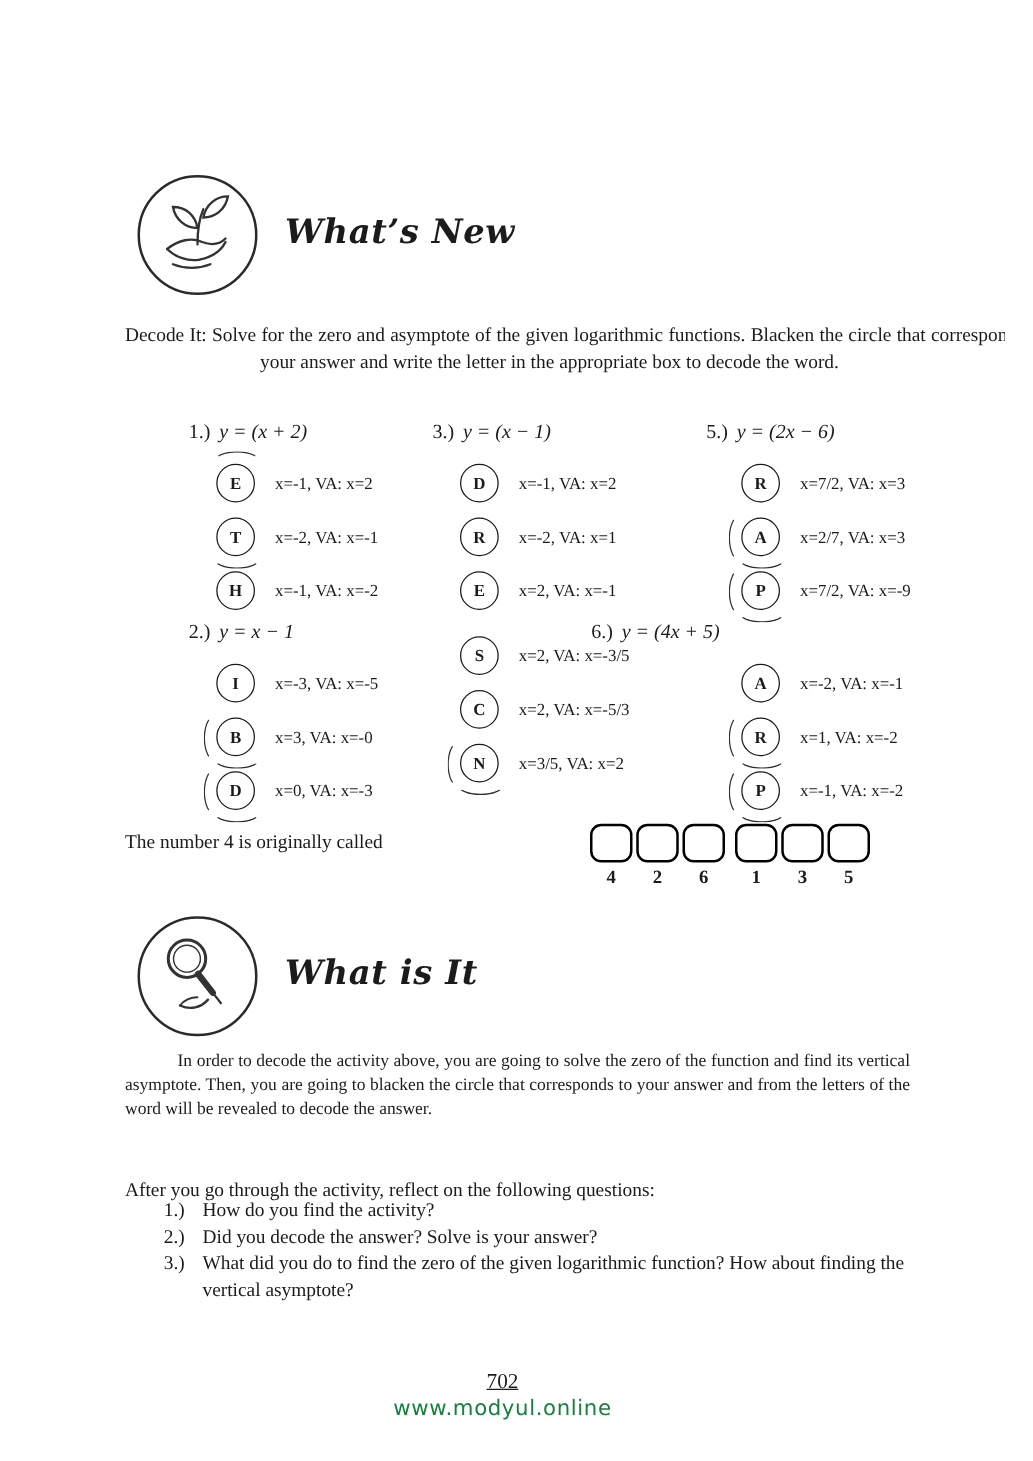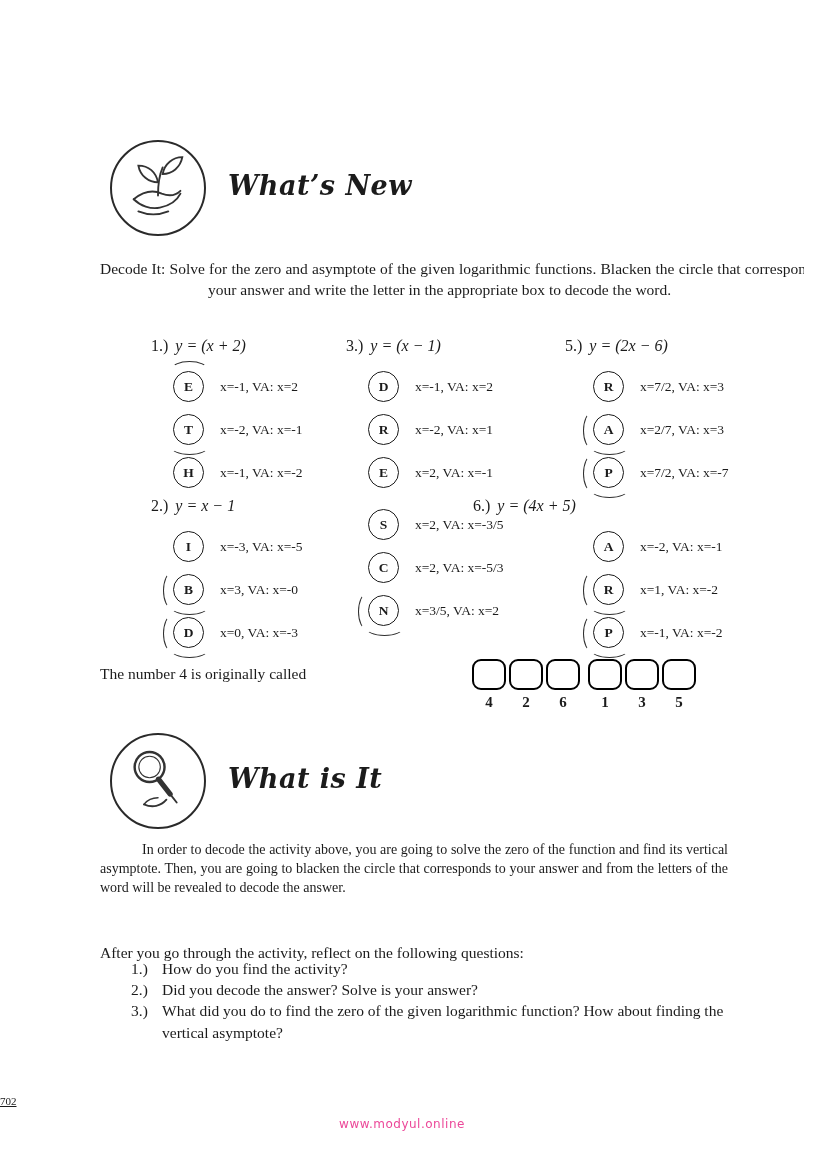--- a/index.html
+++ b/index.html
@@ -82,24 +82,24 @@
     position:absolute;left:100px;top:826px;width:628px;
     font-size:14px;line-height:1.37;text-align:justify;text-indent:42px;
   }
   .reflect-intro{position:absolute;left:100px;top:928px;width:628px;font-size:15.5px;}
   .questions{position:absolute;left:131px;top:958px;width:597px;font-size:15.5px;line-height:1.37;}
   .q{display:flex;}
   .q-num{width:31px;flex:none;}
   .q-text{flex:1;}
 
   
-  .page-number{position:absolute;left:0;top:1095px;width:100%;font-size:11px;text-decoration:underline;}
+  .page-number{position:absolute;left:0;top:1095px;width:100%;text-align:center;font-size:17px;text-decoration:underline;}
   .watermark{
     position:absolute;left:0;top:1117px;width:100%;text-align:center;
-    font-family:"DejaVu Sans", sans-serif;font-size:12px;color:#ec4899;letter-spacing:.5px;
+    font-family:"DejaVu Sans", sans-serif;font-size:17px;color:#15803d;letter-spacing:.5px;
   }
 </style>
 </head>
 <body>
 
 <div class="page">
 
   <div class="sec-header" id="hdr-new">
     <div class="hdr-icon">
       <svg viewBox="0 0 92 92" width="86" height="86" aria-hidden="true">
@@ -182,21 +182,21 @@
     <div class="opt">
       <span class="cwrap" data-mark="left-under">
           <span class="circle">A</span>
         </span>
       <span class="opt-text">x=2/7, VA: x=3</span>
     </div>
     <div class="opt">
       <span class="cwrap" data-mark="left-under">
           <span class="circle">P</span>
         </span>
-      <span class="opt-text">x=7/2, VA: x=-7</span>
+      <span class="opt-text">x=7/2, VA: x=-9</span>
     </div>
   </div>
 
   <div class="problem pos3">
     <div class="eq-line">
       <span class="eq-num">2.)</span><span class="eq-expr">y = x − 1</span>
     </div>
     <div class="opt">
       <span class="cwrap" data-mark="none">
           <span class="circle">I</span>

